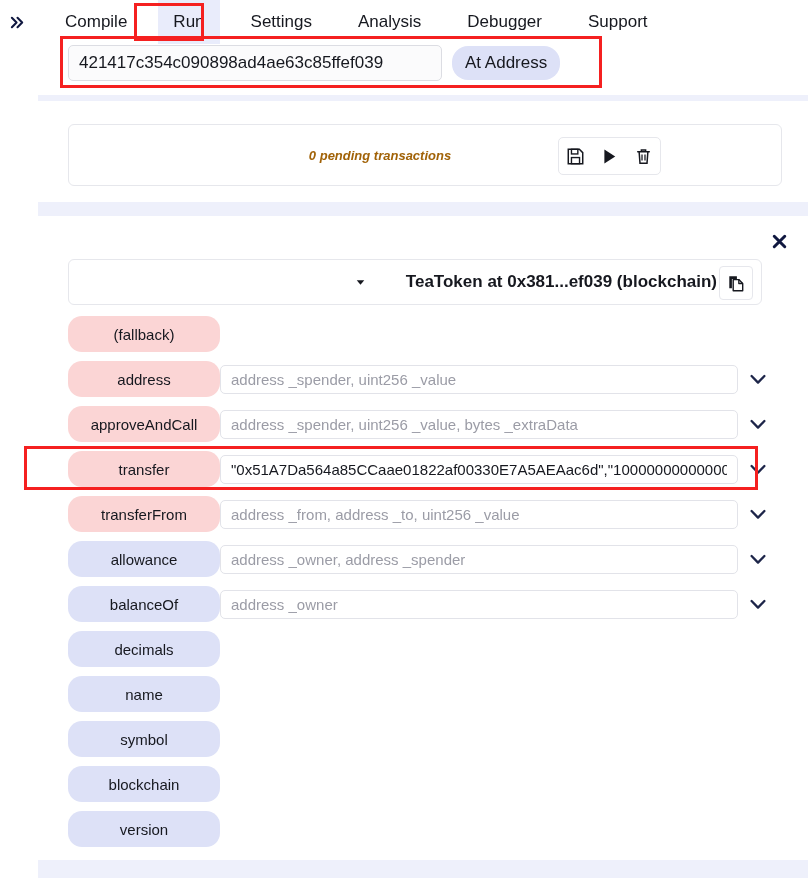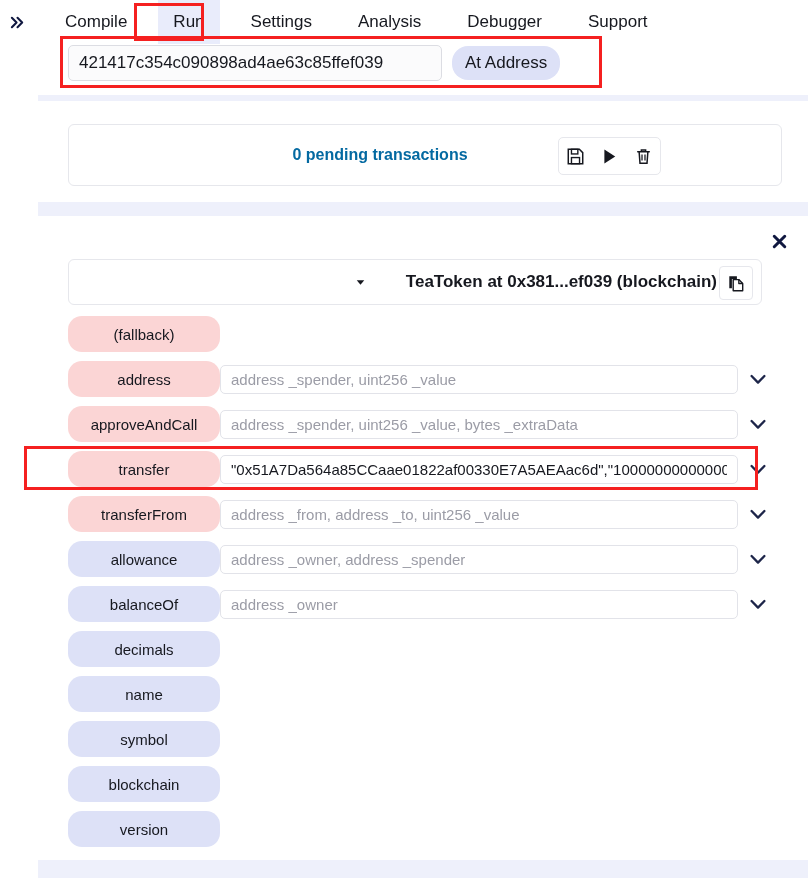--- a/index.html
+++ b/index.html
@@ -160,23 +160,24 @@
   }
   .pending-box {
     position: absolute;
     left: 30px; top: 23px;
     width: 714px; height: 62px;
     border: 1px solid #e6e7ec;
     border-radius: 6px;
     display: flex; align-items: center; justify-content: center;
   }
   .pending-text {
-    font-size: 16px;
+    font-size: 13px;
+    font-style: italic;
     font-weight: bold;
-    color: #0369a1;
+    color: #a16207;
     margin-right: 90px;
   }
   .pending-actions {
     position: absolute;
     left: 489px; top: 12px;
     width: 103px; height: 38px;
     border: 1px solid #e6e7ec;
     border-radius: 5px;
     display: flex; align-items: center; justify-content: space-around;
     background: #fff;

